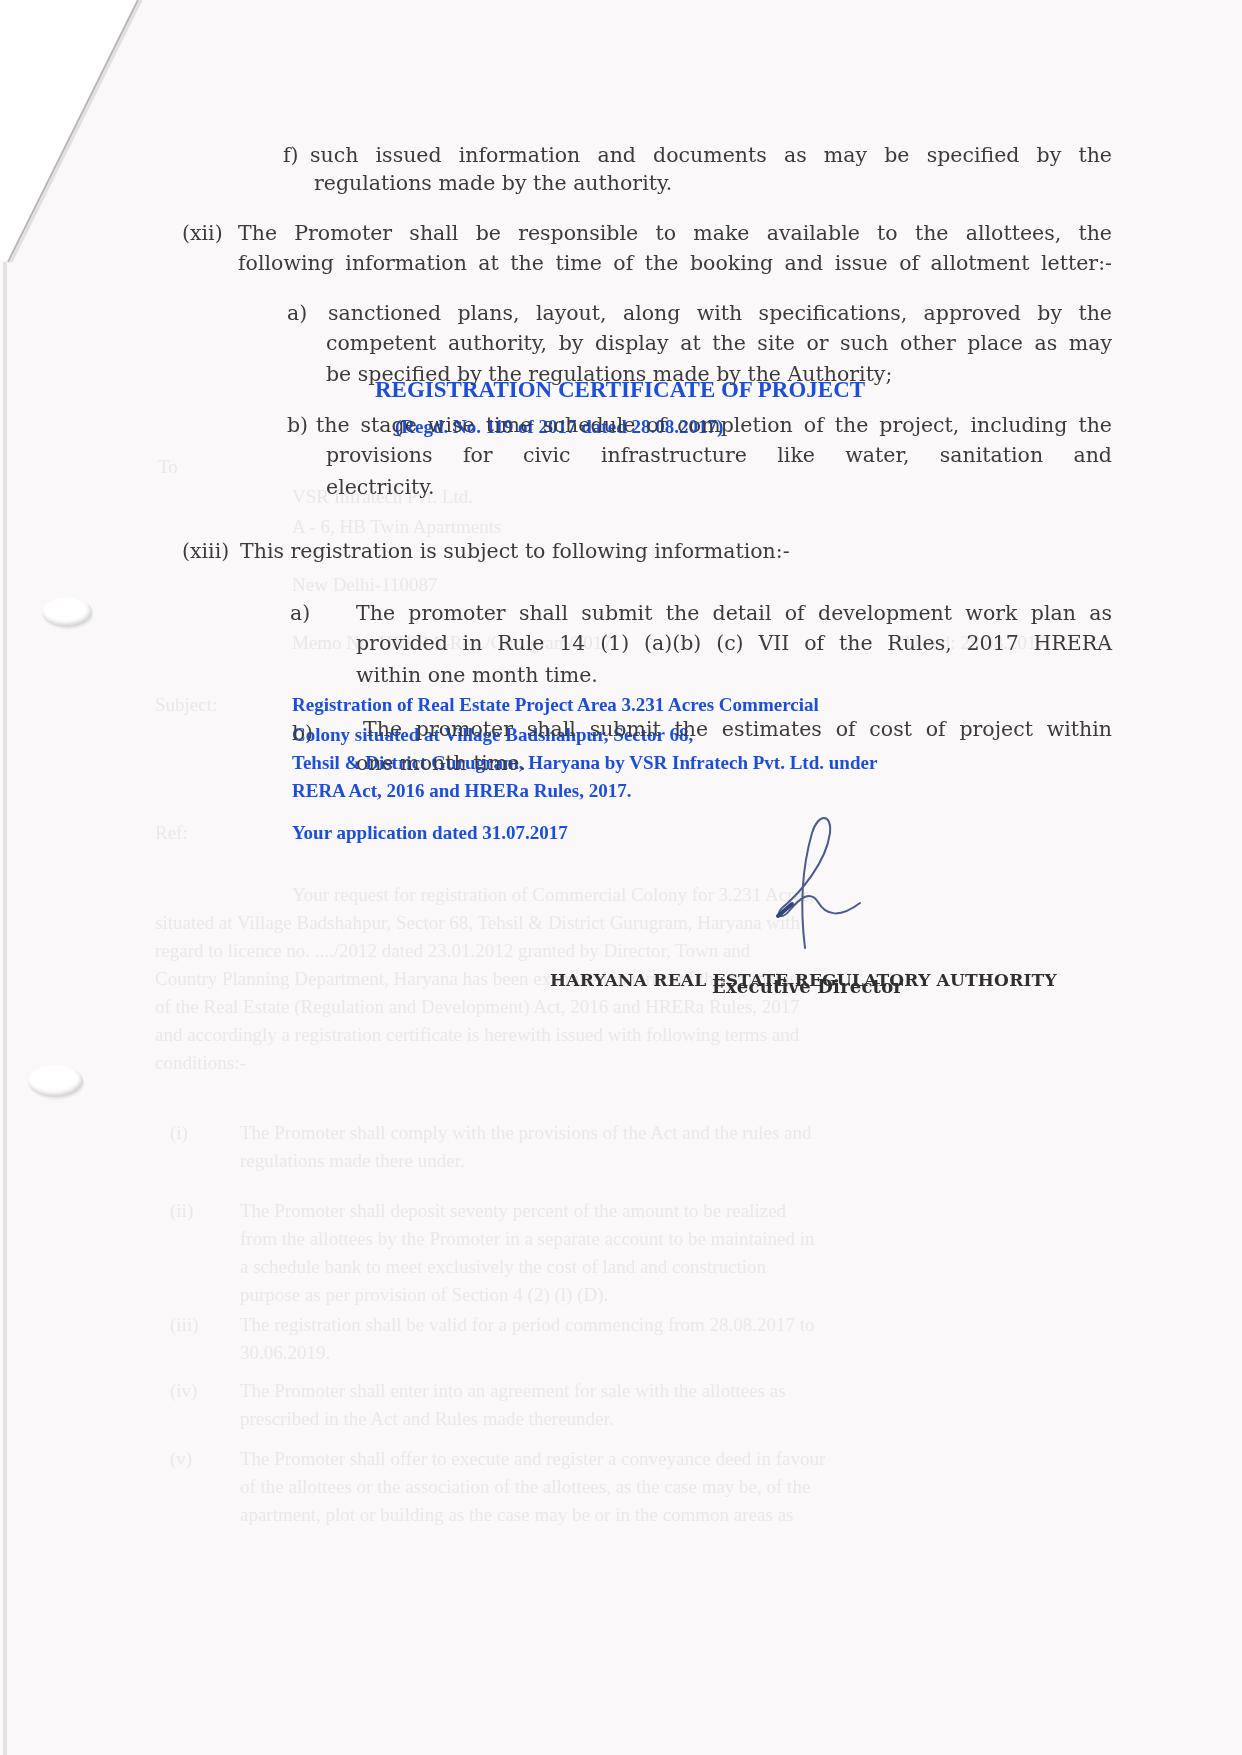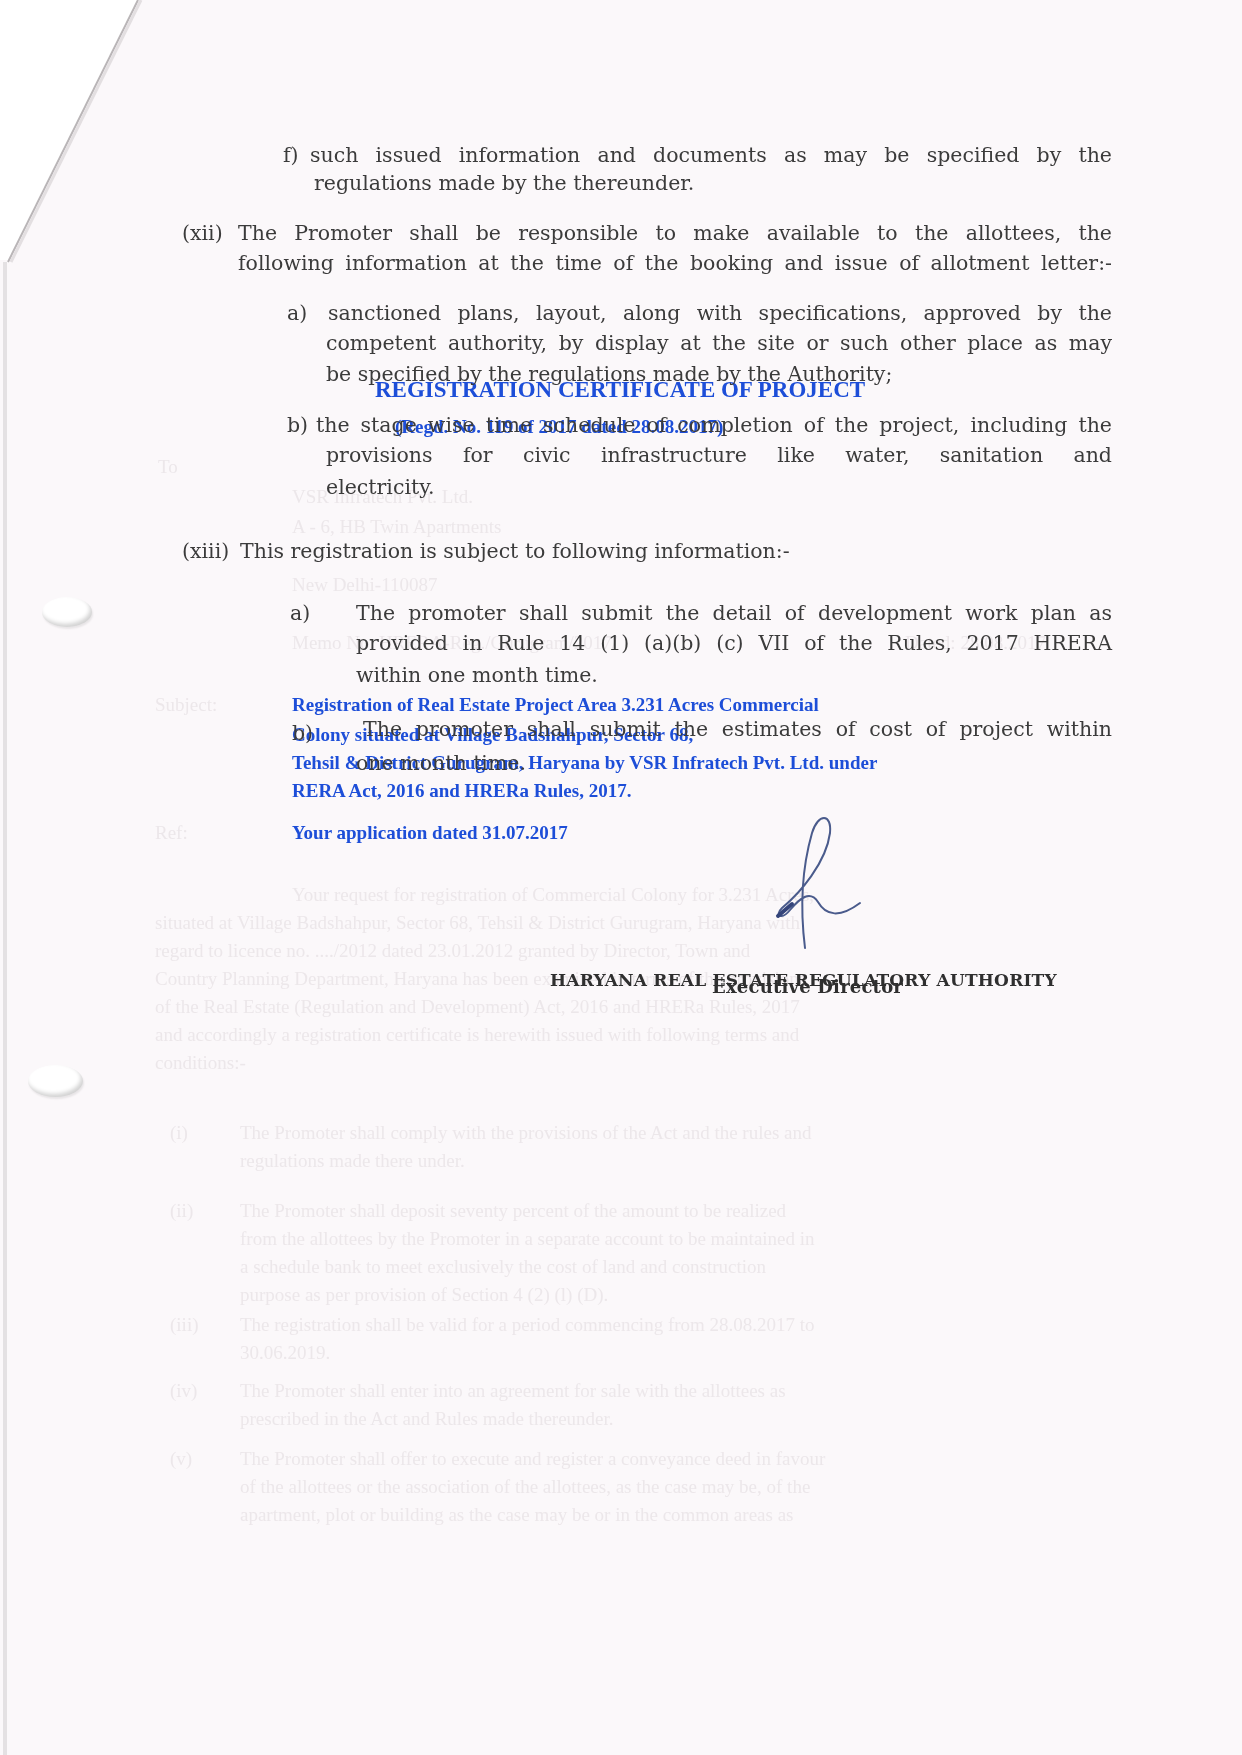--- a/index.html
+++ b/index.html
@@ -126,21 +126,21 @@
   <div class="ghost" style="left:170px; top:1444px;">(v)</div>
   <div class="ghost" style="left:240px; top:1444px;">The Promoter shall offer to execute and register a conveyance deed in favour</div>
   <div class="ghost" style="left:240px; top:1472px;">of the allottees or the association of the allottees, as the case may be, of the</div>
   <div class="ghost" style="left:240px; top:1500px;">apartment, plot or building as the case may be or in the common areas as</div>
 </div>
 
 <div class="page">
 
   <div class="line" style="left:283px; top:140px;">f)</div>
   <div class="line justify" style="left:310px; top:140px; width:802px;">such issued information and documents as may be specified by   the</div>
-  <div class="line" style="left:314px; top:168px;">regulations made by the thereunder.</div>
+  <div class="line" style="left:314px; top:168px;">regulations made by the authority.</div>
 
   <div class="line" style="left:182px; top:218px;">(xii)</div>
   <div class="line justify" style="left:238px; top:218px; width:874px;">The Promoter shall be responsible to make available to the allottees, the</div>
   <div class="line justify" style="left:238px; top:248px; width:874px;">following information at the time of the booking and issue of allotment letter:-</div>
 
   <div class="line" style="left:287px; top:298px;">a)</div>
   <div class="line justify" style="left:328px; top:298px; width:784px;">sanctioned plans, layout, along with specifications, approved by the</div>
   <div class="line justify" style="left:326px; top:328px; width:786px;">competent authority, by display at the site or such other place as may</div>
   <div class="line" style="left:326px; top:359px;">be specified by the regulations made by the Authority;</div>
 

